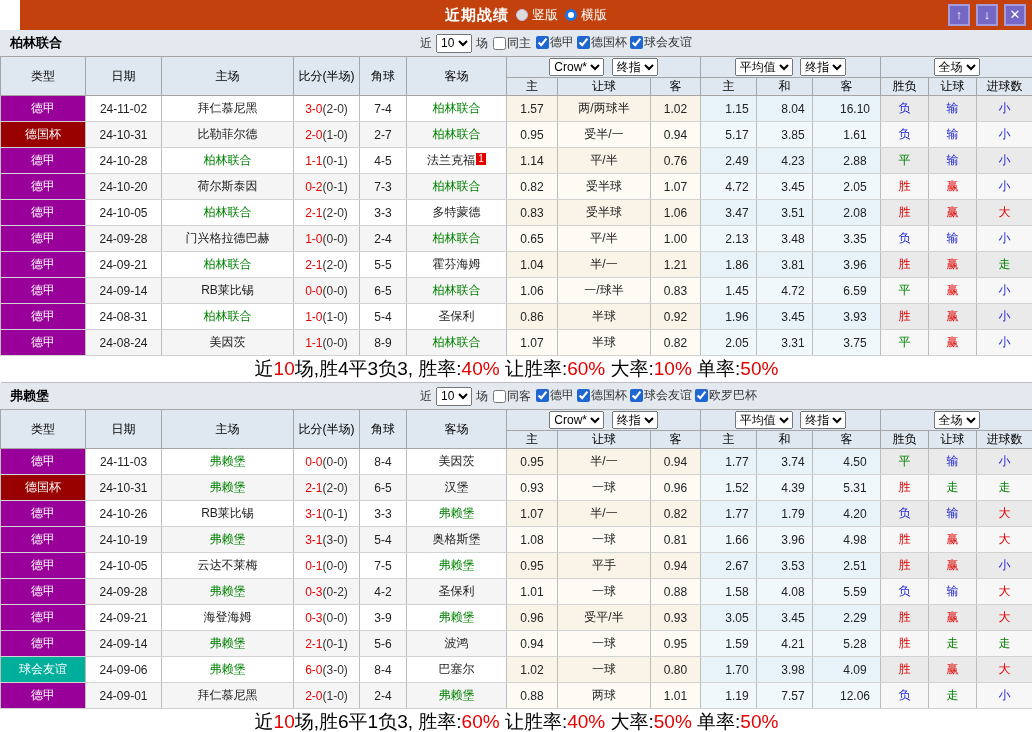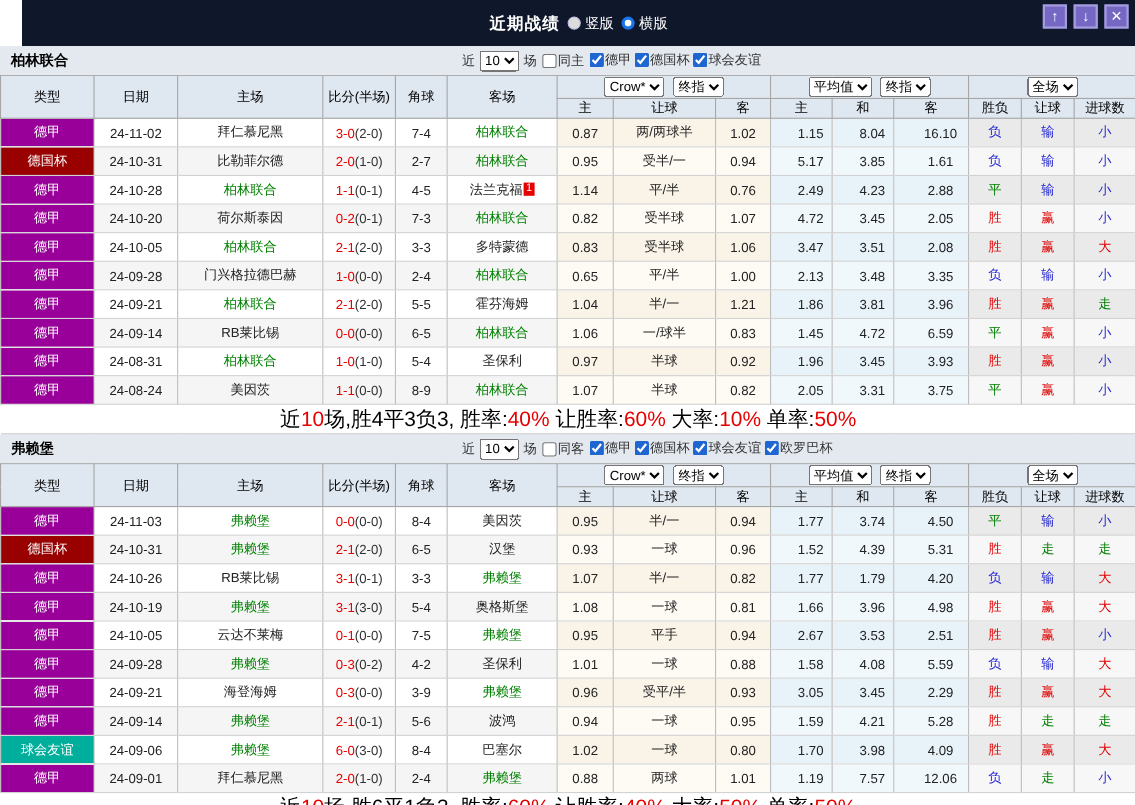--- a/index.html
+++ b/index.html
@@ -3,21 +3,21 @@
 <meta charset="utf-8">
 <style>
   * { margin:0; padding:0; box-sizing:border-box; }
   body {
     width:1032px; height:732px; overflow:hidden;
     font-family:"Liberation Sans","DejaVu Sans",sans-serif;
     background:#fff; font-size:12px; color:#222;
   }
   
   .titlebar {
-    height:42px; background:#0f172a; display:flex; align-items:center;
+    height:30px; background:#c2410c; display:flex; align-items:center;
     position:relative; color:#fff;margin-left:20px;
   }
   .titlebar-center {
     position:absolute; left:0; right:0; text-align:center;
     display:flex; align-items:center; justify-content:center; gap:7px;
   }
   .titlebar-title { font-size:15px; font-weight:bold; letter-spacing:1px; }
   .tb-radio { display:inline-flex; align-items:center; gap:4px; font-size:13px; cursor:pointer; }
   .radio-dot { width:12px; height:12px; border-radius:50%; display:inline-block; }
   .radio-off { background:#dcdcdc; border:1px solid #c4c0e8; }
@@ -175,21 +175,21 @@
         </tr>
       </thead>
       <tbody>
           <tr class="match-row">
     <td class="c-type" style="background: rgb(153, 0, 153);">德甲</td>
     <td class="c-date">24-11-02</td>
     <td class="c-home"><span class="team">拜仁慕尼黑</span></td>
     <td class="c-score"><span class="ft">3-0</span><span class="ht">(2-0)</span></td>
     <td class="c-corner">7-4</td>
     <td class="c-away"><span class="team team-green">柏林联合</span></td>
-    <td class="c-odds1">0.87</td>
+    <td class="c-odds1">1.57</td>
     <td class="c-odds1">两/两球半</td>
     <td class="c-odds1">1.02</td>
     <td class="c-odds2">1.15</td>
     <td class="c-odds2">8.04</td>
     <td class="c-odds2">16.10</td>
     <td class="c-res r-blue">负</td>
     <td class="c-res r-blue">输</td>
     <td class="c-res r-blue">小</td>
   </tr>
           <tr class="match-row even">
@@ -311,21 +311,21 @@
     <td class="c-res r-red">赢</td>
     <td class="c-res r-blue">小</td>
   </tr>
           <tr class="match-row">
     <td class="c-type" style="background: rgb(153, 0, 153);">德甲</td>
     <td class="c-date">24-08-31</td>
     <td class="c-home"><span class="team team-green">柏林联合</span></td>
     <td class="c-score"><span class="ft">1-0</span><span class="ht">(1-0)</span></td>
     <td class="c-corner">5-4</td>
     <td class="c-away"><span class="team">圣保利</span></td>
-    <td class="c-odds1">0.97</td>
+    <td class="c-odds1">0.86</td>
     <td class="c-odds1">半球</td>
     <td class="c-odds1">0.92</td>
     <td class="c-odds2">1.96</td>
     <td class="c-odds2">3.45</td>
     <td class="c-odds2">3.93</td>
     <td class="c-res r-red">胜</td>
     <td class="c-res r-red">赢</td>
     <td class="c-res r-blue">小</td>
   </tr>
           <tr class="match-row even">

